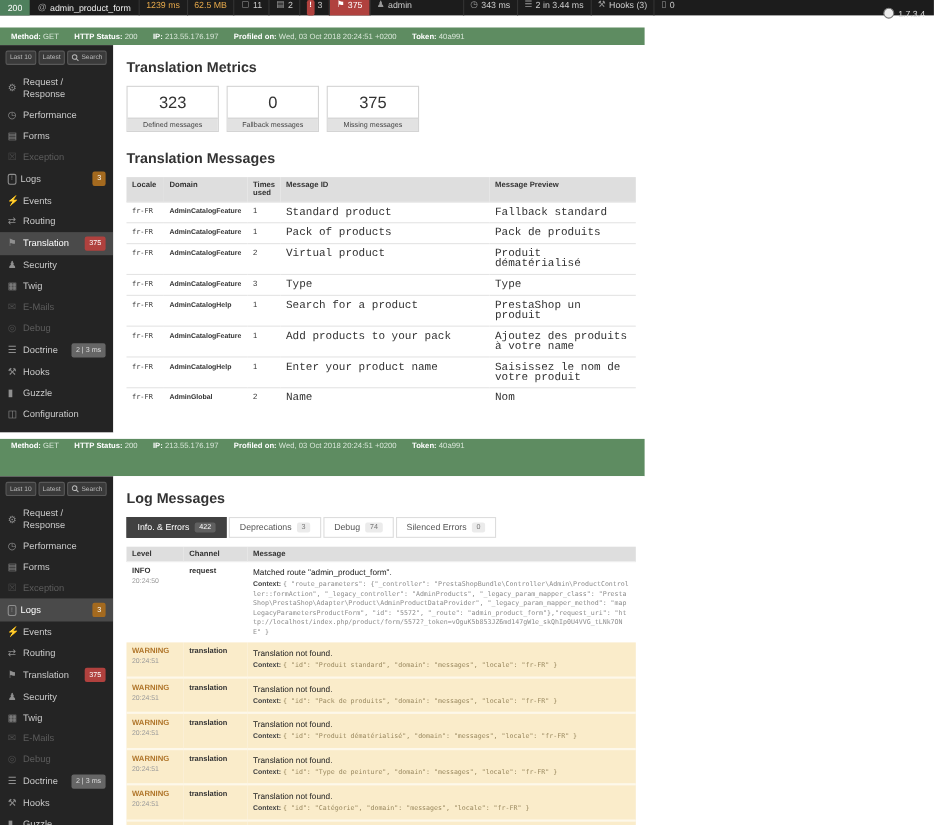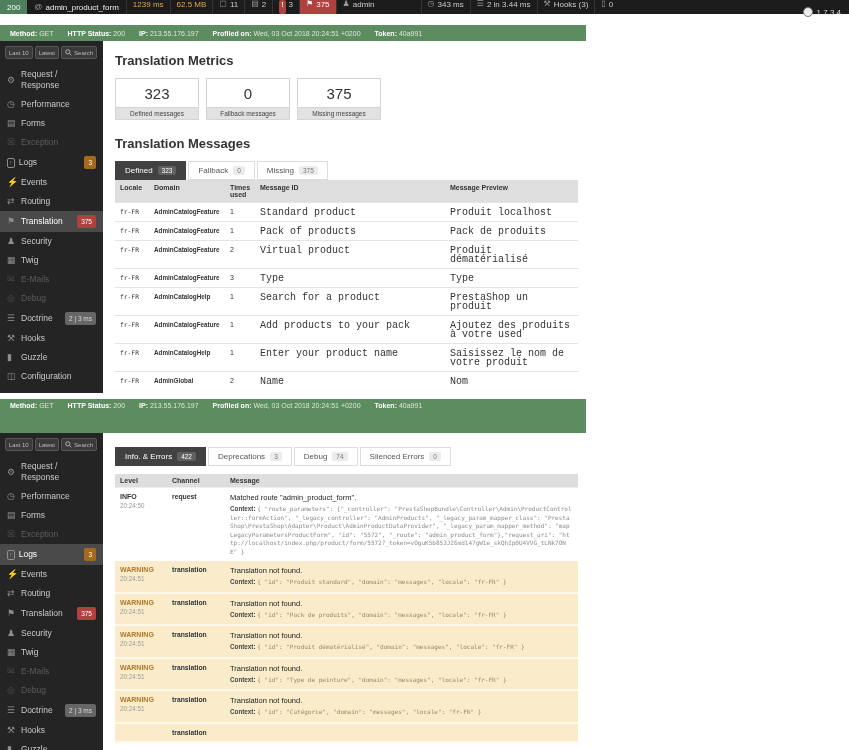--- a/index.html
+++ b/index.html
@@ -344,37 +344,20 @@
             <div class="num">0</div>
             <div class="lbl">Fallback messages</div>
           </div>
 
           <div class="metric">
             <div class="num">375</div>
             <div class="lbl">Missing messages</div>
           </div>
         </div>
       <div class="sec-title" style="margin-top:16px">Translation Messages</div>
-      <div class="tabs">
-
-          <div class="tab active">
-            <span>Defined</span>
-            <span class="cnt">323</span>
-          </div>
-
-          <div class="tab">
-            <span>Fallback</span>
-            <span class="cnt">0</span>
-          </div>
-
-          <div class="tab">
-            <span>Missing</span>
-            <span class="cnt">375</span>
-          </div>
-        </div>
       <table class="msg">
         <colgroup>
             <col style="width:34px">
             <col style="width:76px">
             <col style="width:30px">
             <col style="width:190px">
             <col>
           </colgroup>
         <thead>
           <tr>
@@ -385,21 +368,21 @@
             <th>Message Preview</th>
           </tr>
         </thead>
         <tbody>
 
             <tr>
               <td class="c-loc">fr-FR</td>
               <td class="c-dom">AdminCatalogFeature</td>
               <td>1</td>
               <td class="mono">Standard product</td>
-              <td class="mono">Produit localhost</td>
+              <td class="mono">Fallback standard</td>
             </tr>
 
             <tr>
               <td class="c-loc">fr-FR</td>
               <td class="c-dom">AdminCatalogFeature</td>
               <td>1</td>
               <td class="mono">Pack of products</td>
               <td class="mono">Pack de produits</td>
             </tr>
 
@@ -425,21 +408,21 @@
               <td>1</td>
               <td class="mono">Search for a product</td>
               <td class="mono">PrestaShop un produit</td>
             </tr>
 
             <tr>
               <td class="c-loc">fr-FR</td>
               <td class="c-dom">AdminCatalogFeature</td>
               <td>1</td>
               <td class="mono">Add products to your pack</td>
-              <td class="mono">Ajoutez des produits à votre used</td>
+              <td class="mono">Ajoutez des produits à votre name</td>
             </tr>
 
             <tr>
               <td class="c-loc">fr-FR</td>
               <td class="c-dom">AdminCatalogHelp</td>
               <td>1</td>
               <td class="mono">Enter your product name</td>
               <td class="mono">Saisissez le nom de votre produit</td>
             </tr>
 
@@ -597,20 +580,21 @@
 
           <div class="sb-item">
             <span class="sb-ico">▮</span>
             <span>Guzzle</span>
 
           </div>
 
         </div>
     </div>
     <div class="content">
+      <div class="sec-title">Log Messages</div>
       <div class="tabs">
 
           <div class="tab active">
             <span>Info. &amp; Errors</span>
             <span class="cnt">422</span>
           </div>
 
           <div class="tab">
             <span>Deprecations</span>
             <span class="cnt">3</span>

